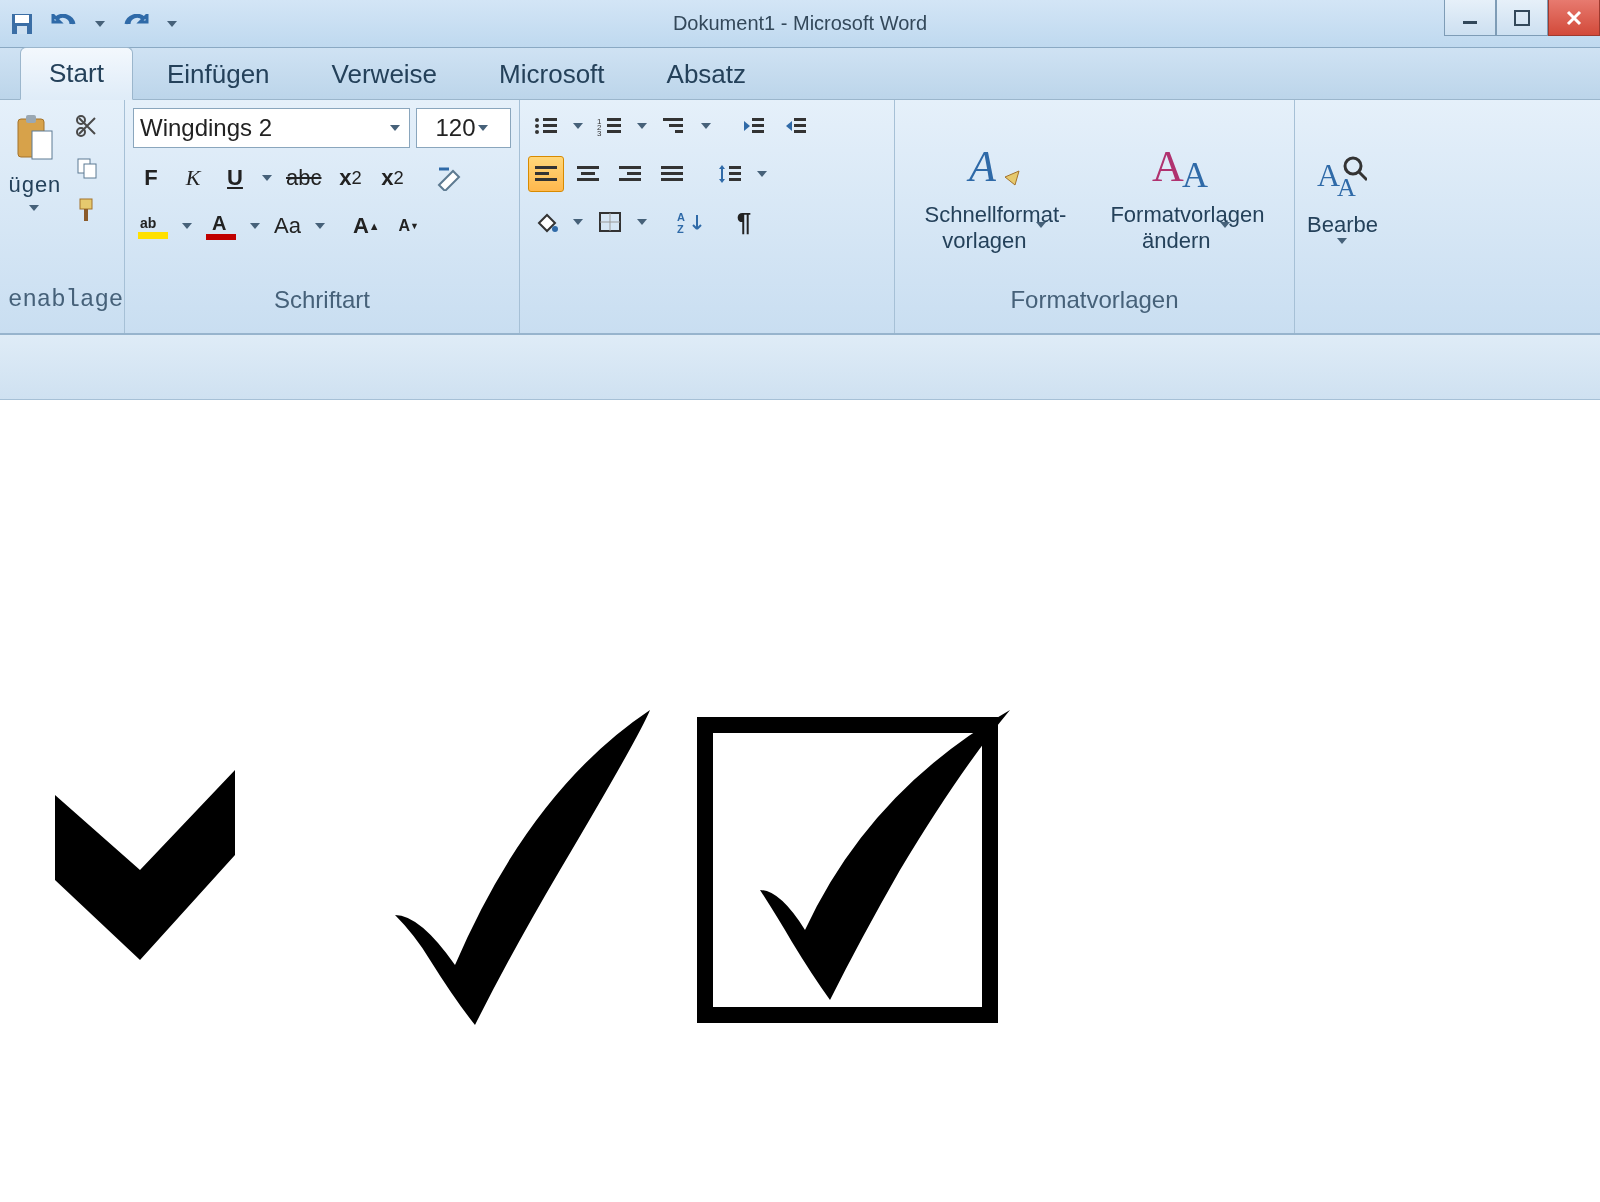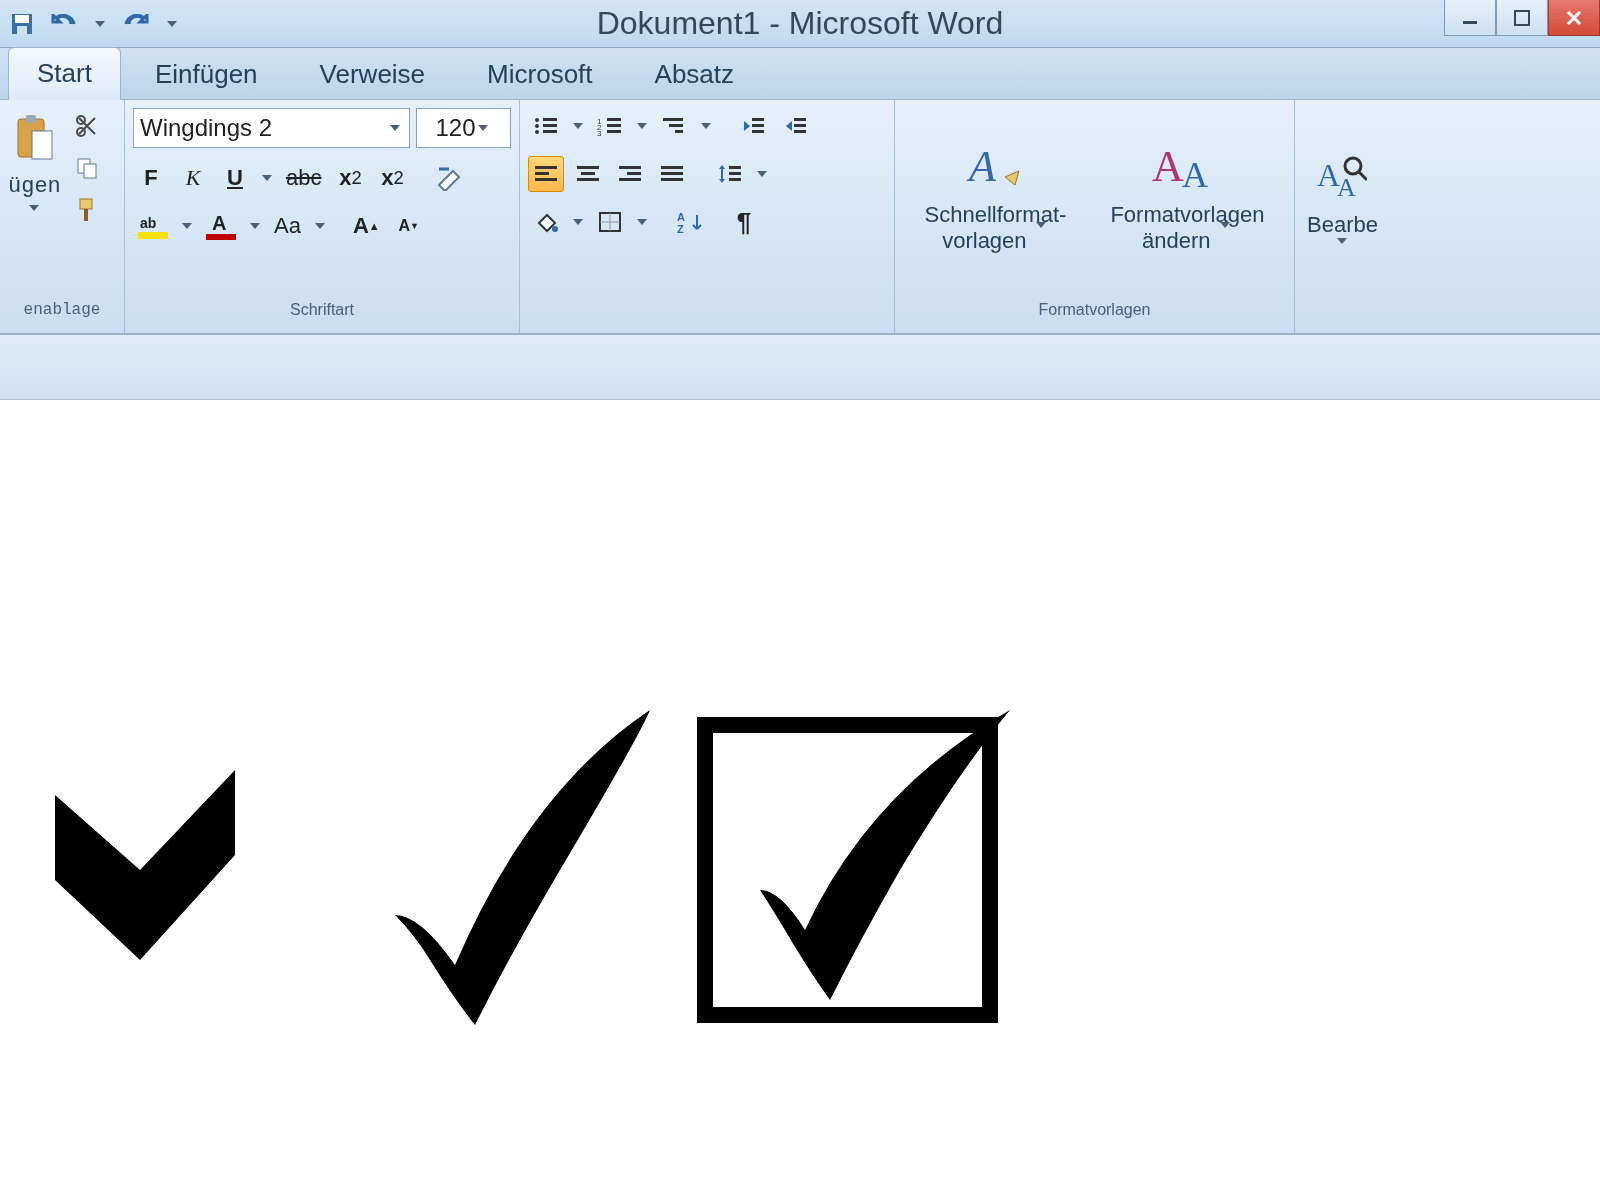--- a/index.html
+++ b/index.html
@@ -1,33 +1,33 @@
 <!DOCTYPE html>
 <html><head>
 <meta charset="utf-8">
 <style>
   * { box-sizing: border-box; margin: 0; padding: 0; }
   html, body { width: 1600px; height: 1202px; font-family: "Segoe UI", Tahoma, sans-serif; overflow: hidden; background:#fff; }
   
   .titlebar { height: 48px; background: linear-gradient(#d3e5f6,#bfd9ef); display:flex; align-items:center; position:relative; border-bottom:1px solid #8aa9c3; }
   .qat { display:flex; align-items:center; gap:14px; margin-left:8px; }
   .qat-btn { width:28px; height:28px; display:flex; align-items:center; justify-content:center; }
-  .title { position:absolute; left:50%; transform:translateX(-50%); font-size:32px; color:#33485a; }
+  .title { position:absolute; left:50%; transform:translateX(-50%); font-size:20px; color:#33485a; }
   .winbtns { position:absolute; right:0; top:0; display:flex; height:36px; }
   .winbtn { width:52px; height:36px; background: linear-gradient(#e6f0f9,#cde0f1); border:1px solid #7e9cb6; border-top:none; display:flex; align-items:center; justify-content:center; }
   .winbtn.close { background: linear-gradient(#e77a6f,#d24a3a); border-color:#9d3a2f; }
   
-  .tabs { height: 52px; background: linear-gradient(#cfe2f3,#bcd5ea); display:flex; align-items:flex-end; padding-left:8px; gap:6px; border-bottom:1px solid #9bb6cc; }
+  .tabs { height: 52px; background: linear-gradient(#cfe2f3,#bcd5ea); display:flex; align-items:flex-end; padding-left:20px; gap:6px; border-bottom:1px solid #9bb6cc; }
   .tab { padding: 10px 28px 10px 28px; font-size:26px; color:#24415a; position:relative; top:1px; }
   .tab.active { background: linear-gradient(#f3f8fd,#dfecf8); border:1px solid #9bb6cc; border-bottom:1px solid #dfecf8; border-top-left-radius:6px; border-top-right-radius:6px; }
   
   .ribbon { height: 235px; background: linear-gradient(#e5f0fa,#c9def1); display:flex; border-bottom:2px solid #97b4cd; }
-  .group { border-right:1px solid #a6c0d6; display:flex; flex-direction:column; justify-content:space-between; padding:8px 8px 0 8px; position:relative; }
+  .group { border-right:1px solid #a6c0d6; display:flex; flex-direction:column; justify-content:space-between; padding:8px 8px 15px 8px; position:relative; }
   .group-body { display:flex; align-items:flex-start; gap:8px; flex:1; }
-  .group-label { text-align:center; font-size:16px; color:#466179; height:34px; padding-top:2px; position:relative; }
+  .group-label { text-align:center; font-size:24px; color:#466179; height:34px; padding-top:2px; position:relative; }
   
   .rbtn { min-width:36px; height:36px; border:1px solid transparent; border-radius:3px; display:flex; align-items:center; justify-content:center; font-size:22px; color:#222; padding:0 4px; }
   .rbtn.active { background:linear-gradient(#ffd77a,#ffb84d); border:1px solid #d88a00; }
   .dd { width:16px; display:flex; align-items:center; justify-content:center; color:#466179; }
   .dd::after { content:""; border-left:5px solid transparent; border-right:5px solid transparent; border-top:6px solid #466179; }
   .row { display:flex; align-items:center; gap:6px; margin-bottom:6px; }
   .col { display:flex; flex-direction:column; gap:6px; }
   
   .g-clip { width:125px;font-family:Liberation Mono, monospace; }
   .paste-ic { width:48px; height:60px; display:flex; align-items:center; justify-content:center; }

